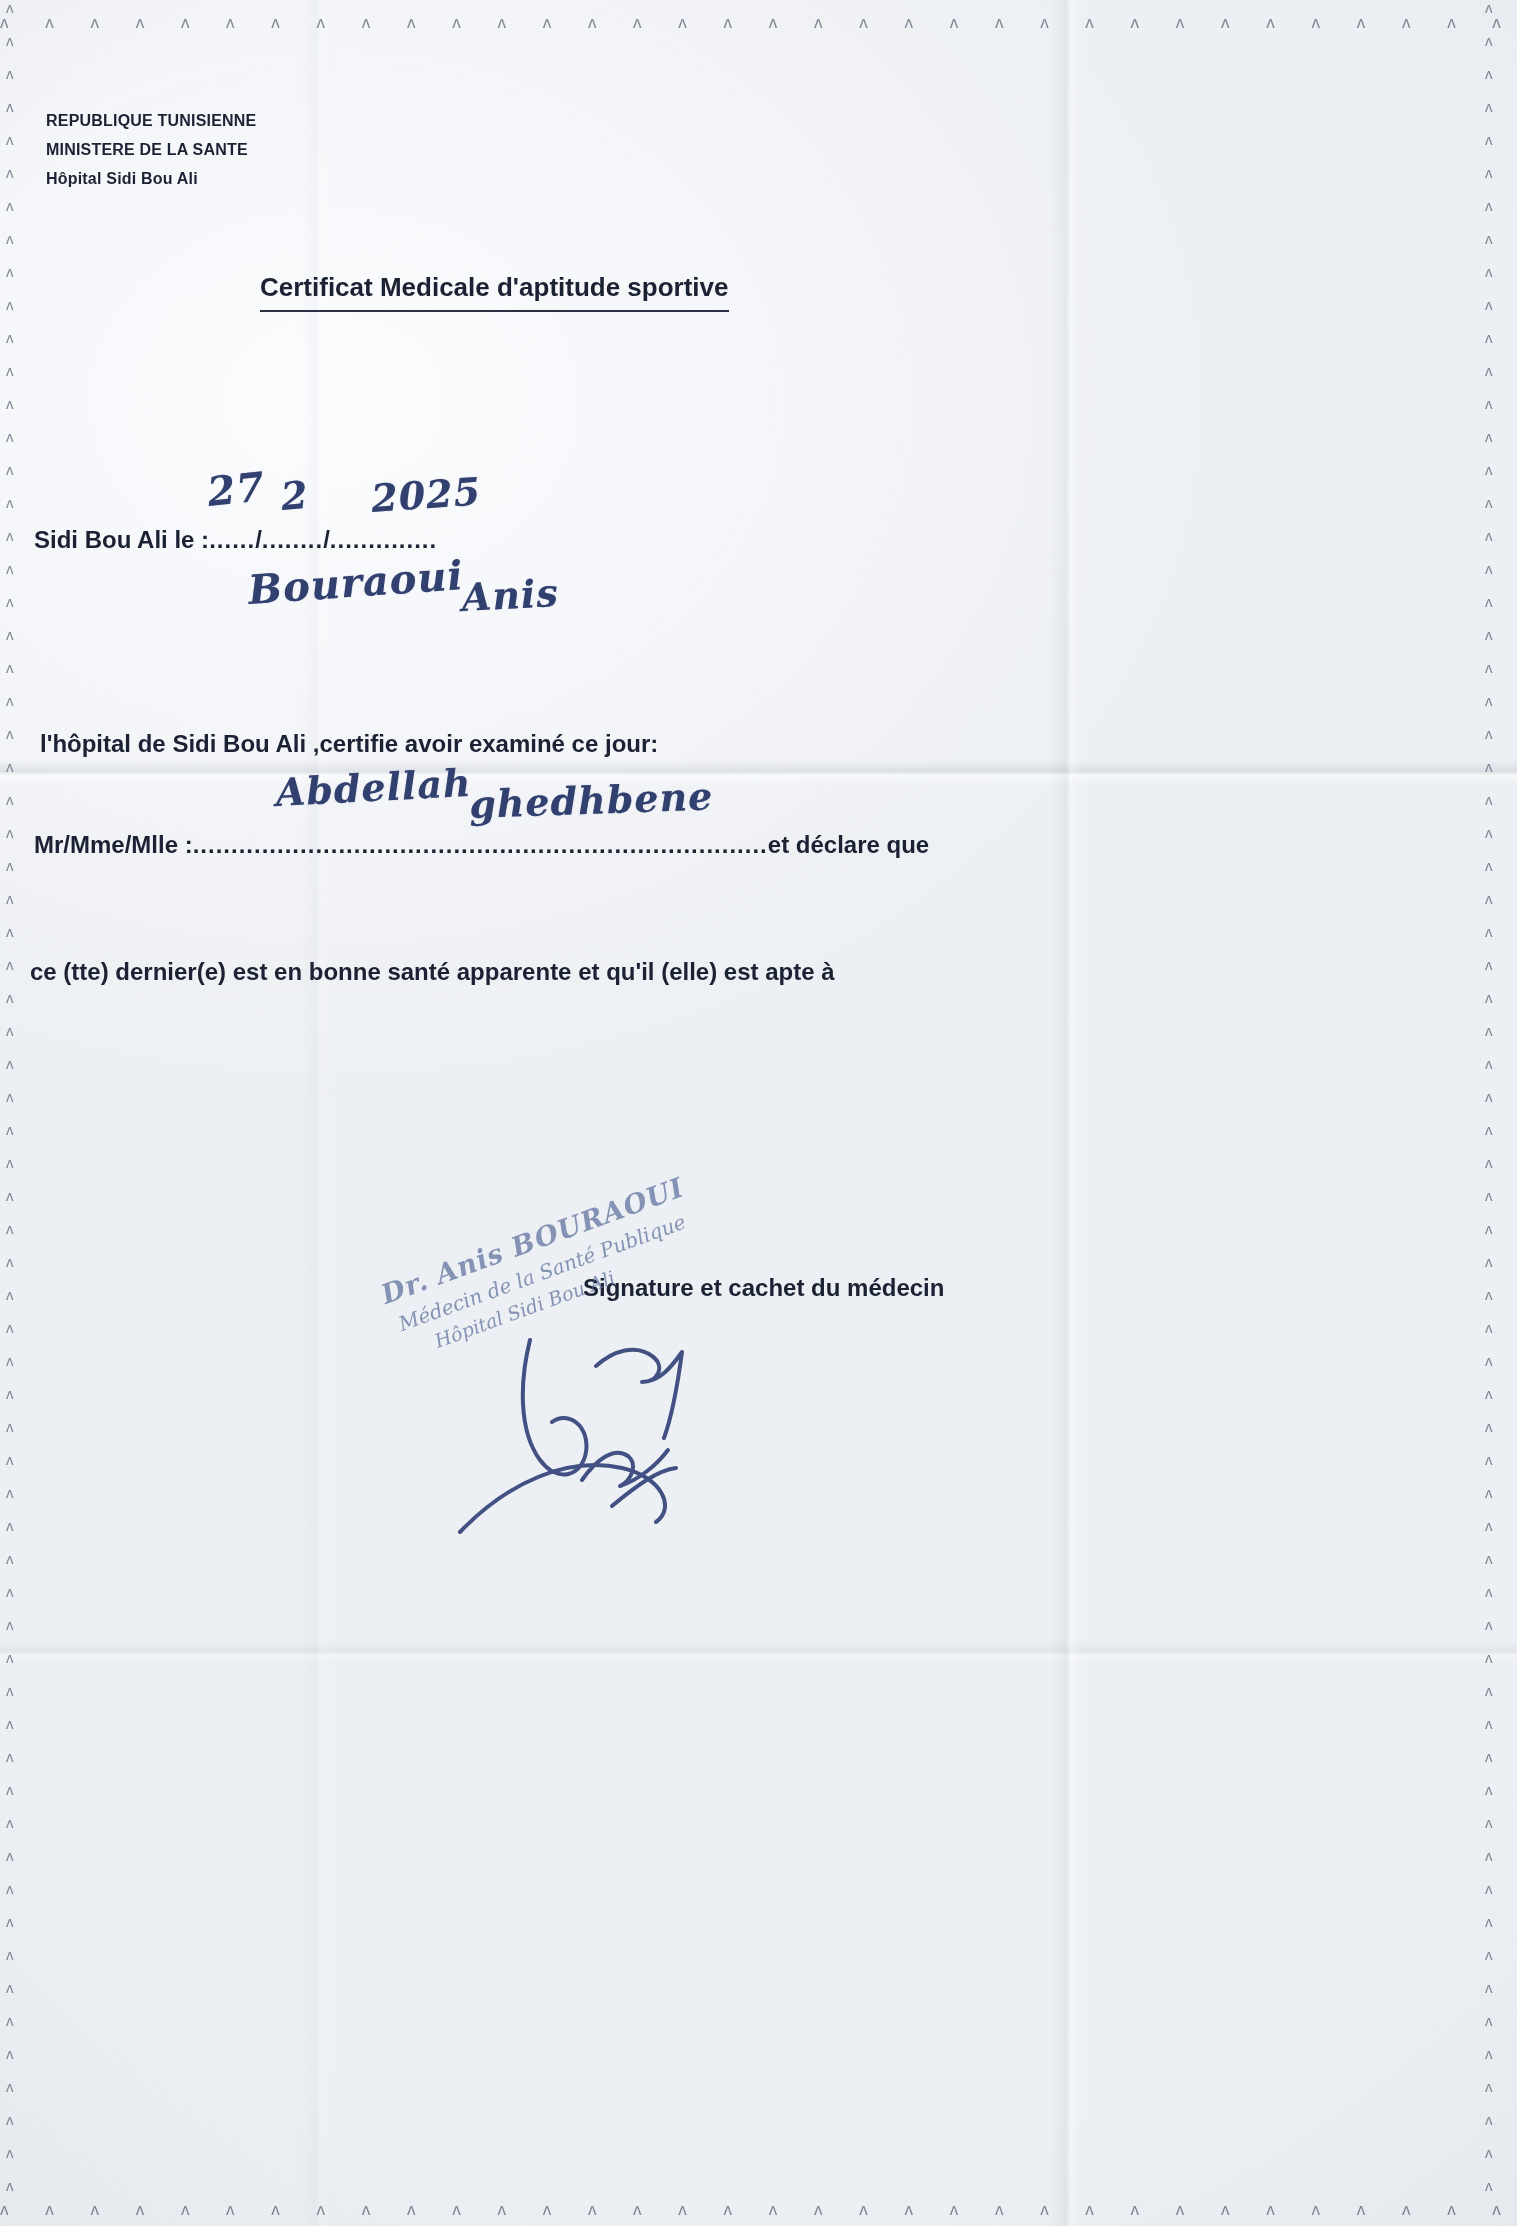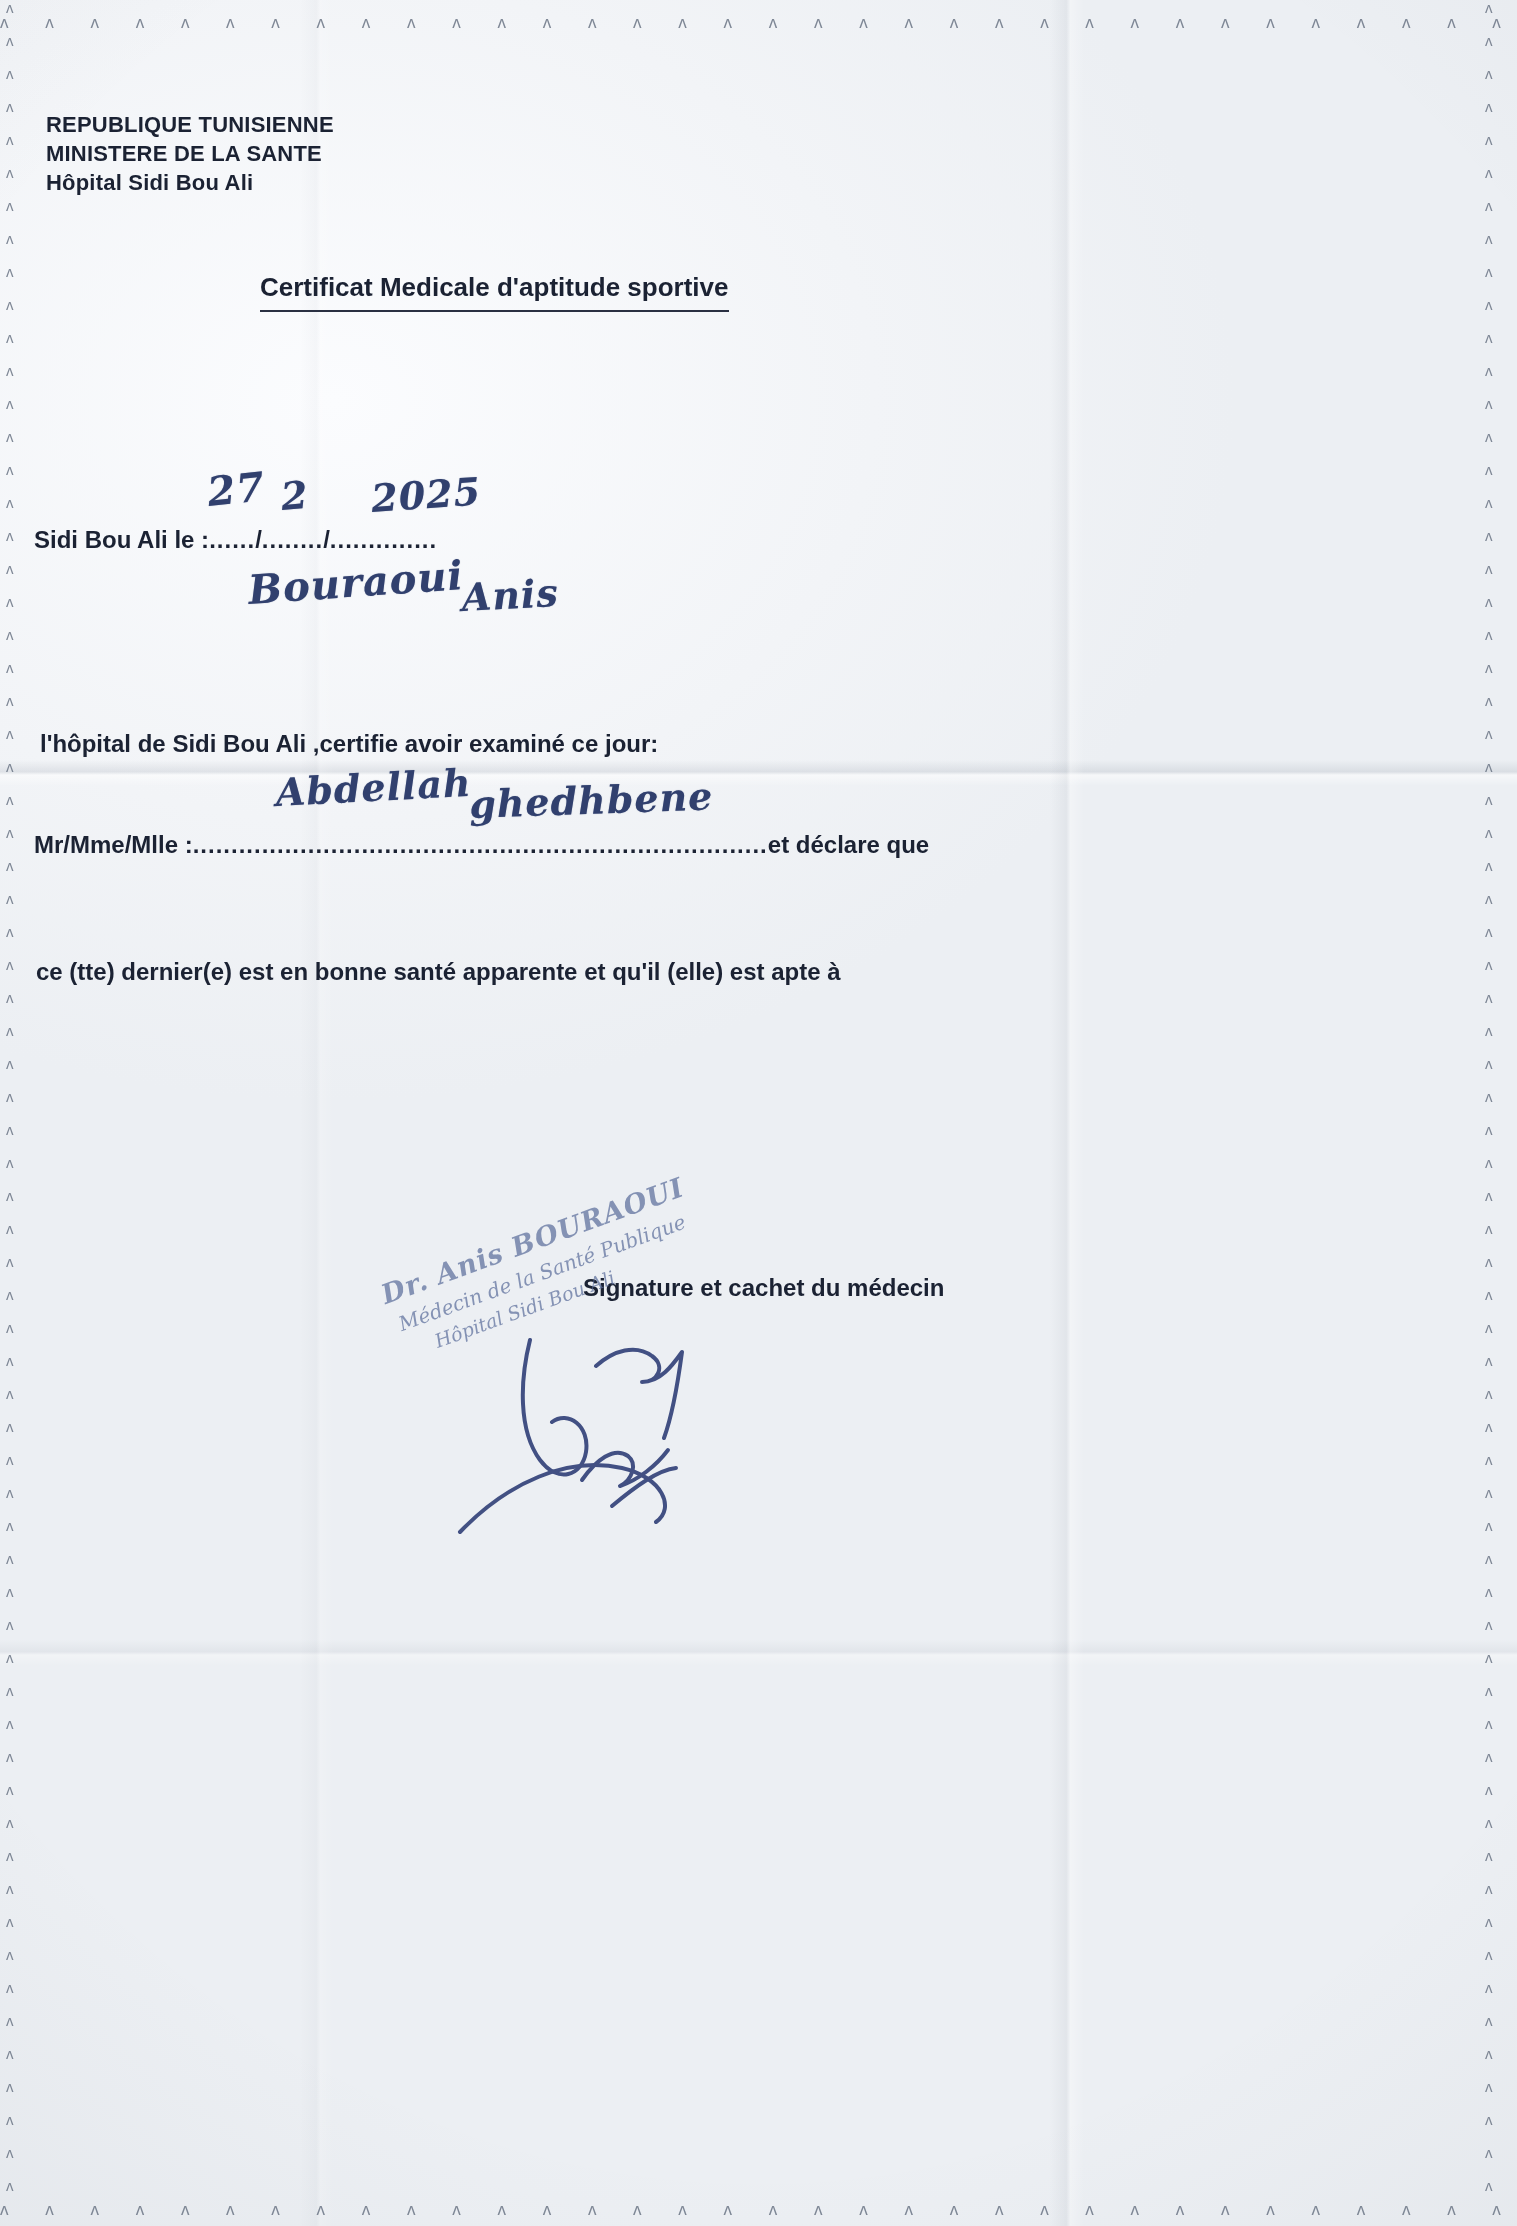--- a/index.html
+++ b/index.html
@@ -68,21 +68,21 @@
 
   
   .doc {
     position: absolute;
     left: 0; top: 0; right: 0; bottom: 0;
     color: #1d2232;
   }
   .hdr {
     position: absolute;
     left: 46px;
-    font-size: 22px;
+    font-size: 16px;
     font-weight: bold;
     letter-spacing: .2px;
     color: #1b2233;
   }
   .hdr1 { top: 112px; }
   .hdr2 { top: 141px; }
   .hdr3 { top: 170px; }
 
   .title {
     position: absolute;
@@ -103,21 +103,21 @@
     color: #1b2233;
     white-space: nowrap;
     margin-top: 28px;
   }
   .dots { letter-spacing: 1px; font-weight: bold; }
 
   .l-date   { top: 498px; }
   .l-dr     { top: 600px; }
   .l-hosp   { top: 702px; left: 40px; }
   .l-name   { top: 803px; }
-  .l-body1  { top: 930px; left: 36px; }
+  .l-body1  { top: 930px; left: 30px; }
   .l-body2  { top: 1030px; left: 30px; }
 
   .sign-label {
     position: absolute;
     top: 1274px;
     left: 583px;
     font-size: 24px;
     font-weight: bold;
     color: #1b2233;
     text-align: right;

